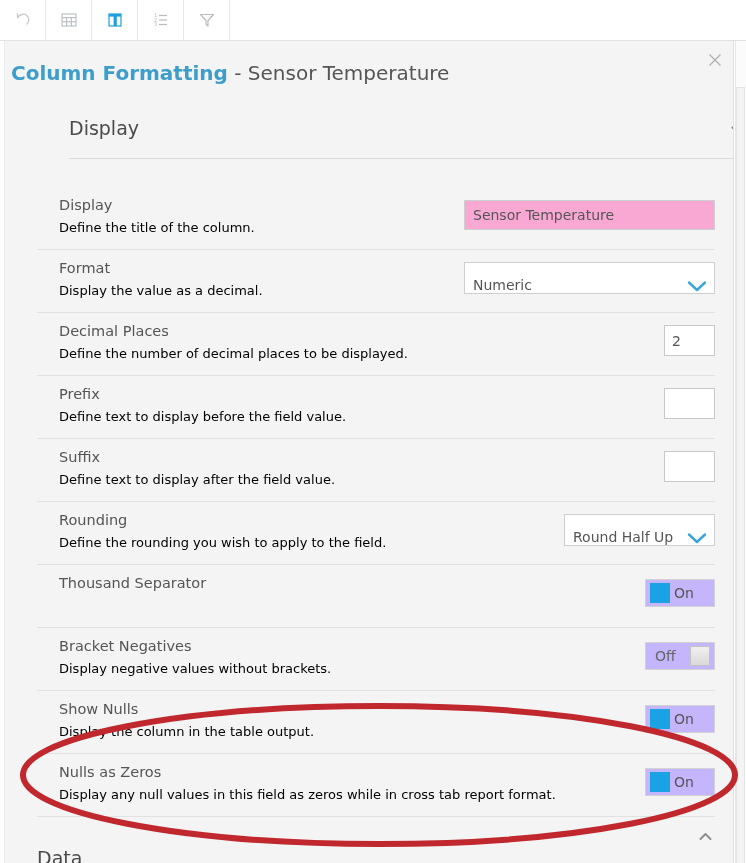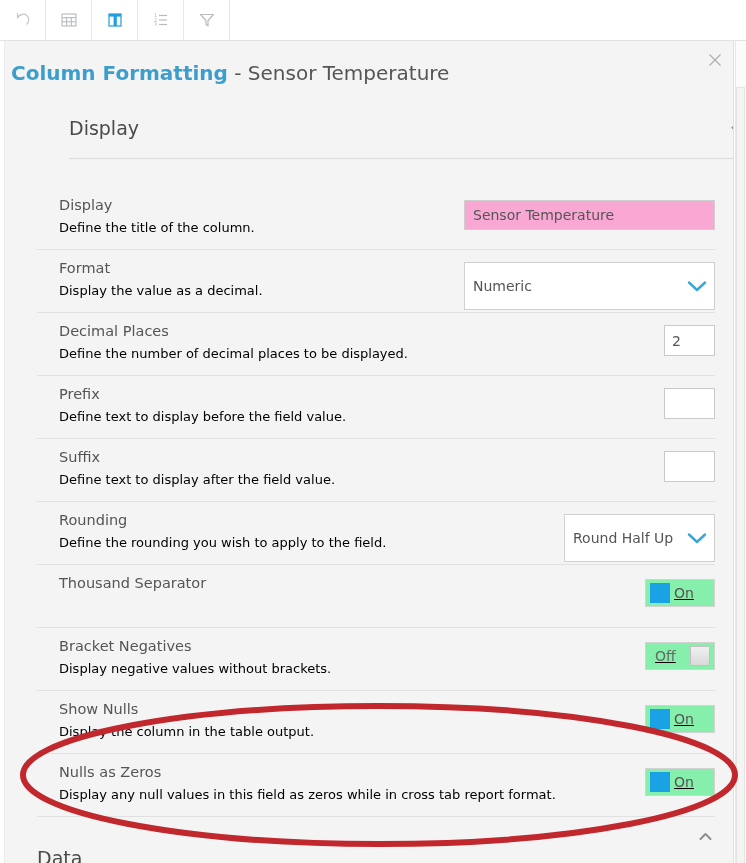--- a/index.html
+++ b/index.html
@@ -101,39 +101,39 @@
     font-family: "DejaVu Sans", "Liberation Sans", sans-serif;
     font-size: 14px; color: #555555; padding: 0 8px; outline: none;
   }
   .small-input {
     width: 51px; height: 31px; top: 12px;
     background: #ffffff; border: 1px solid #c9c9c9;
     font-family: "DejaVu Sans", "Liberation Sans", sans-serif;
     font-size: 14px; color: #555555; padding: 0 7px; outline: none;
   }
   .select-box {
-    height: 48px; top: 12px;
+    height: 32px; top: 12px;
     background: #ffffff; border: 1px solid #cfcfcf;
-    display: flex; align-items: center; cursor: pointer;
+    display: flex; align-items: flex-end; cursor: pointer;
   }
   .select-box.wide { width: 251px; }
   .select-box.narrow { width: 151px; }
   .select-box .sval {
     flex: 1; padding-left: 8px; font-size: 14px; color: #555555;
     white-space: nowrap; overflow: hidden;
   }
   .select-box .schev {
     width: 34px; display: flex; align-items: center; justify-content: center;
   }
 
   
   .toggle {
     top: 14px; height: 28px; width: 70px;
-    background: #86efac; border: 1px solid #d2d2d2;
-    display: flex; align-items: center; cursor: pointer; text-decoration: underline;
+    background: #c4b5fd; border: 1px solid #d2d2d2;
+    display: flex; align-items: center; cursor: pointer;
   }
   .toggle .sw {
     width: 20px; height: 20px; margin: 0 4px;
     border: 1px solid #b9b9b9;
   }
   .toggle.on .sw { background: #19a3e5; border-color: #19a3e5; order: 1; }
   .toggle.on .tlabel { order: 2; color: #555555; font-size: 14px; }
   .toggle.off { justify-content: space-between; }
   .toggle.off .sw {
     order: 2;

